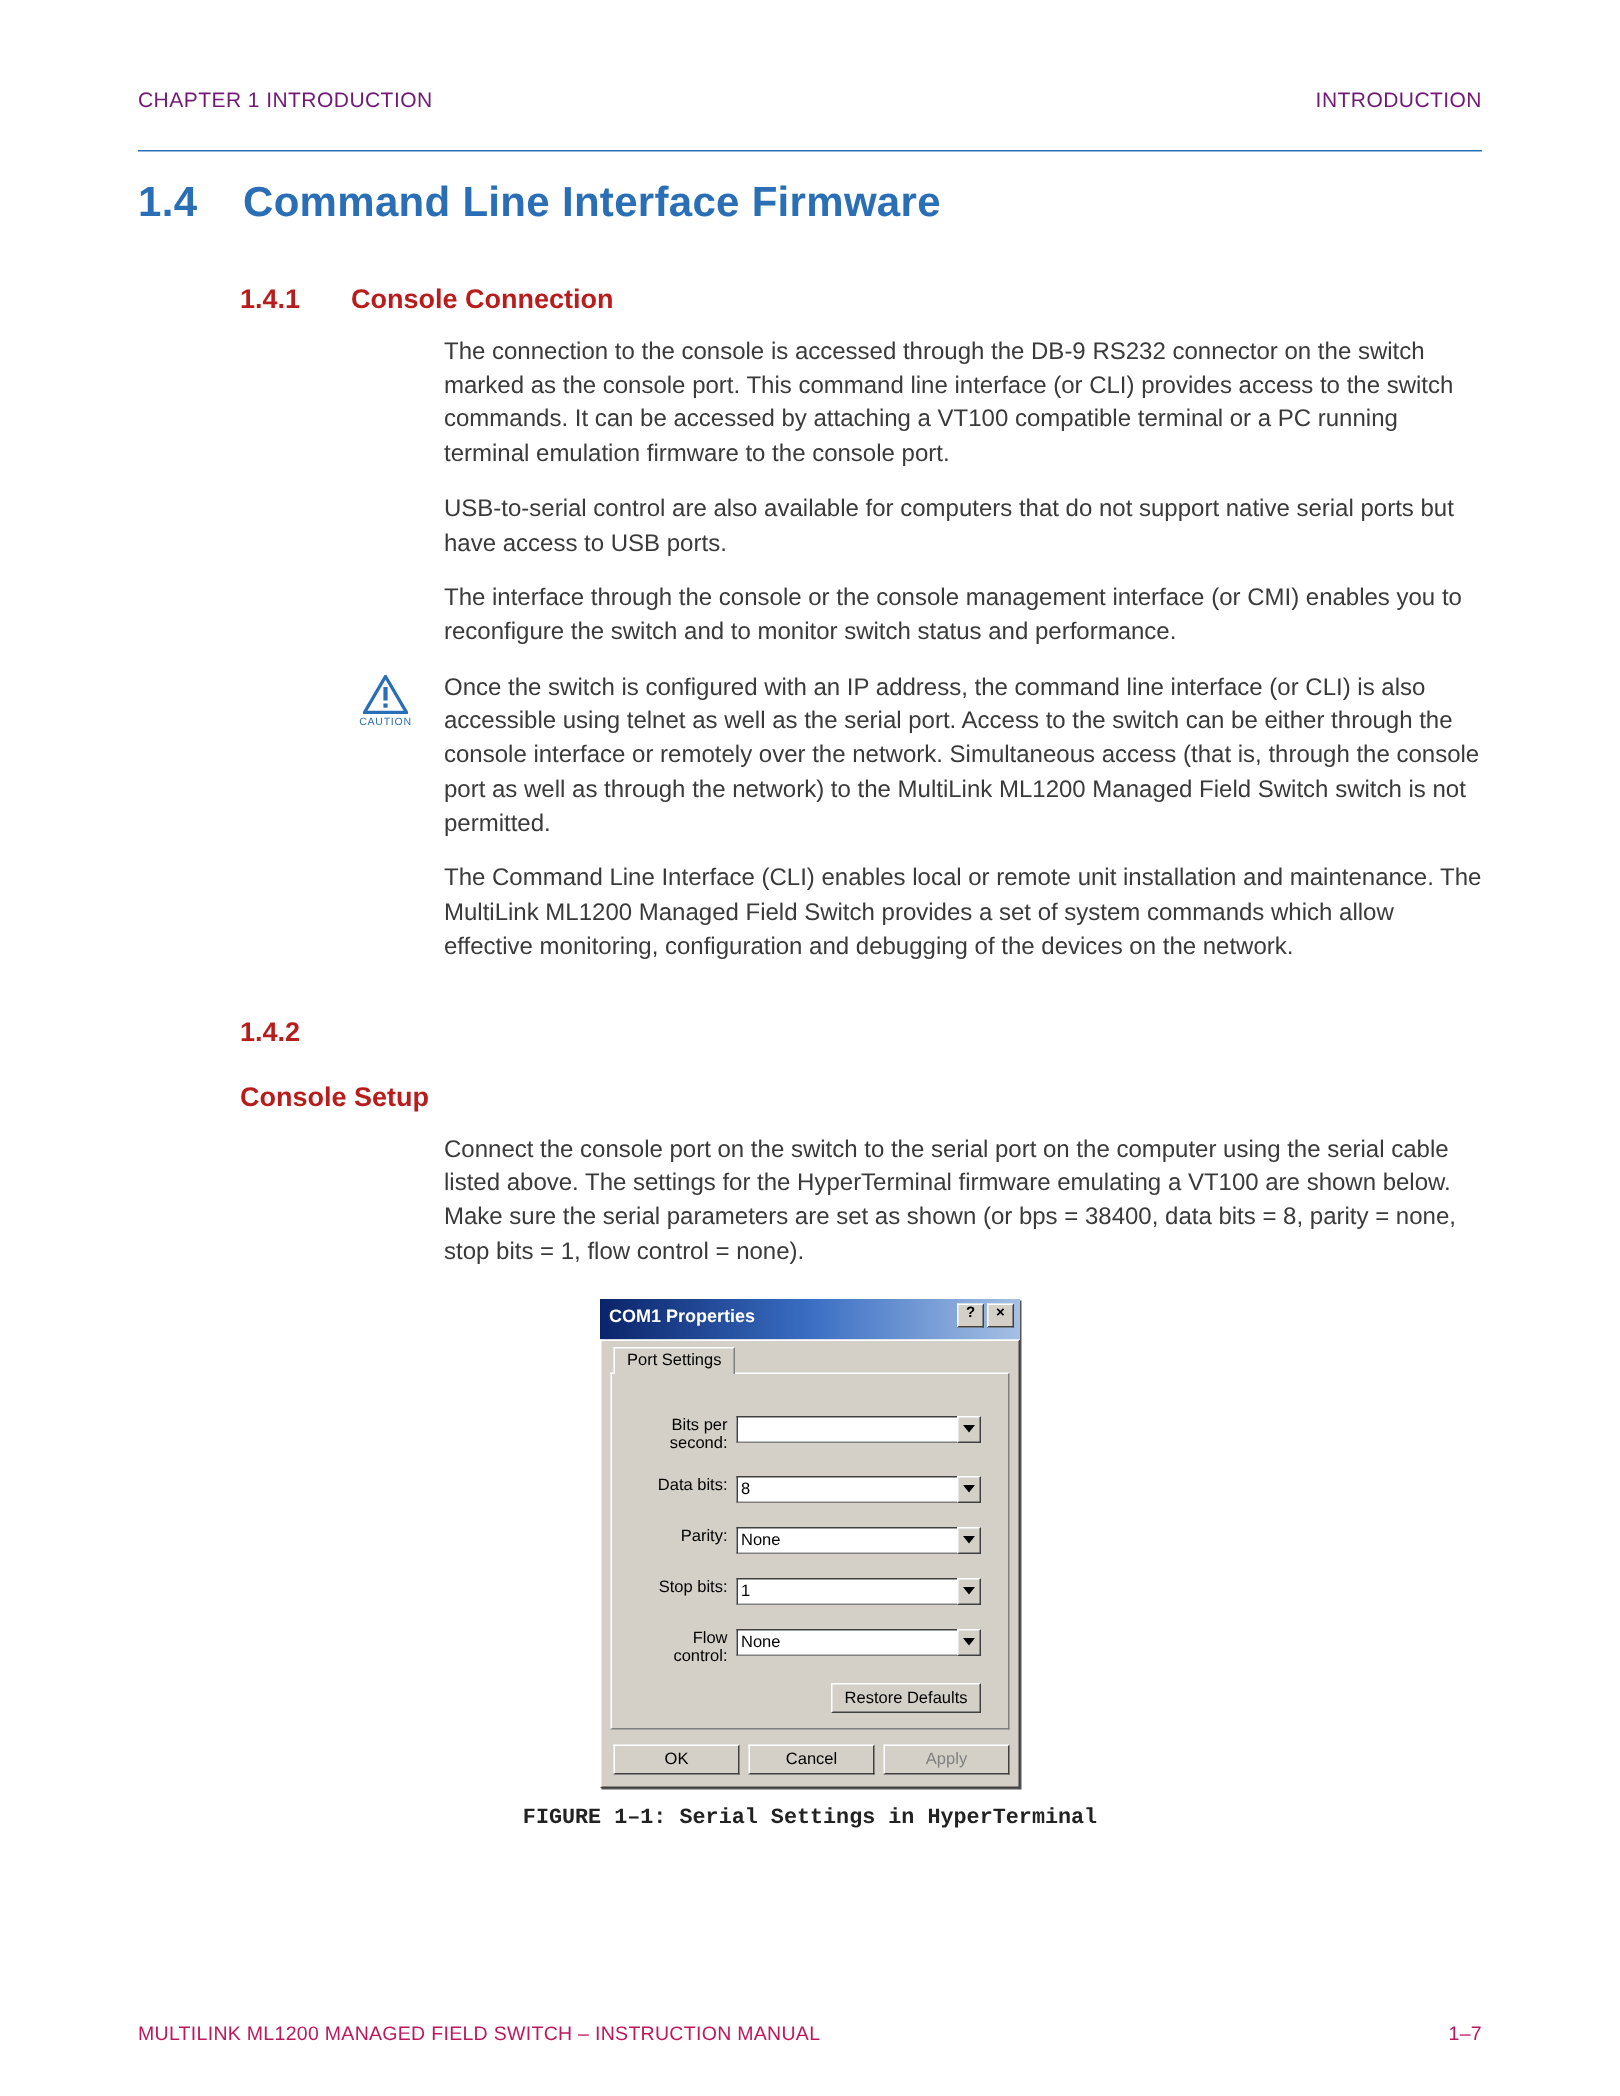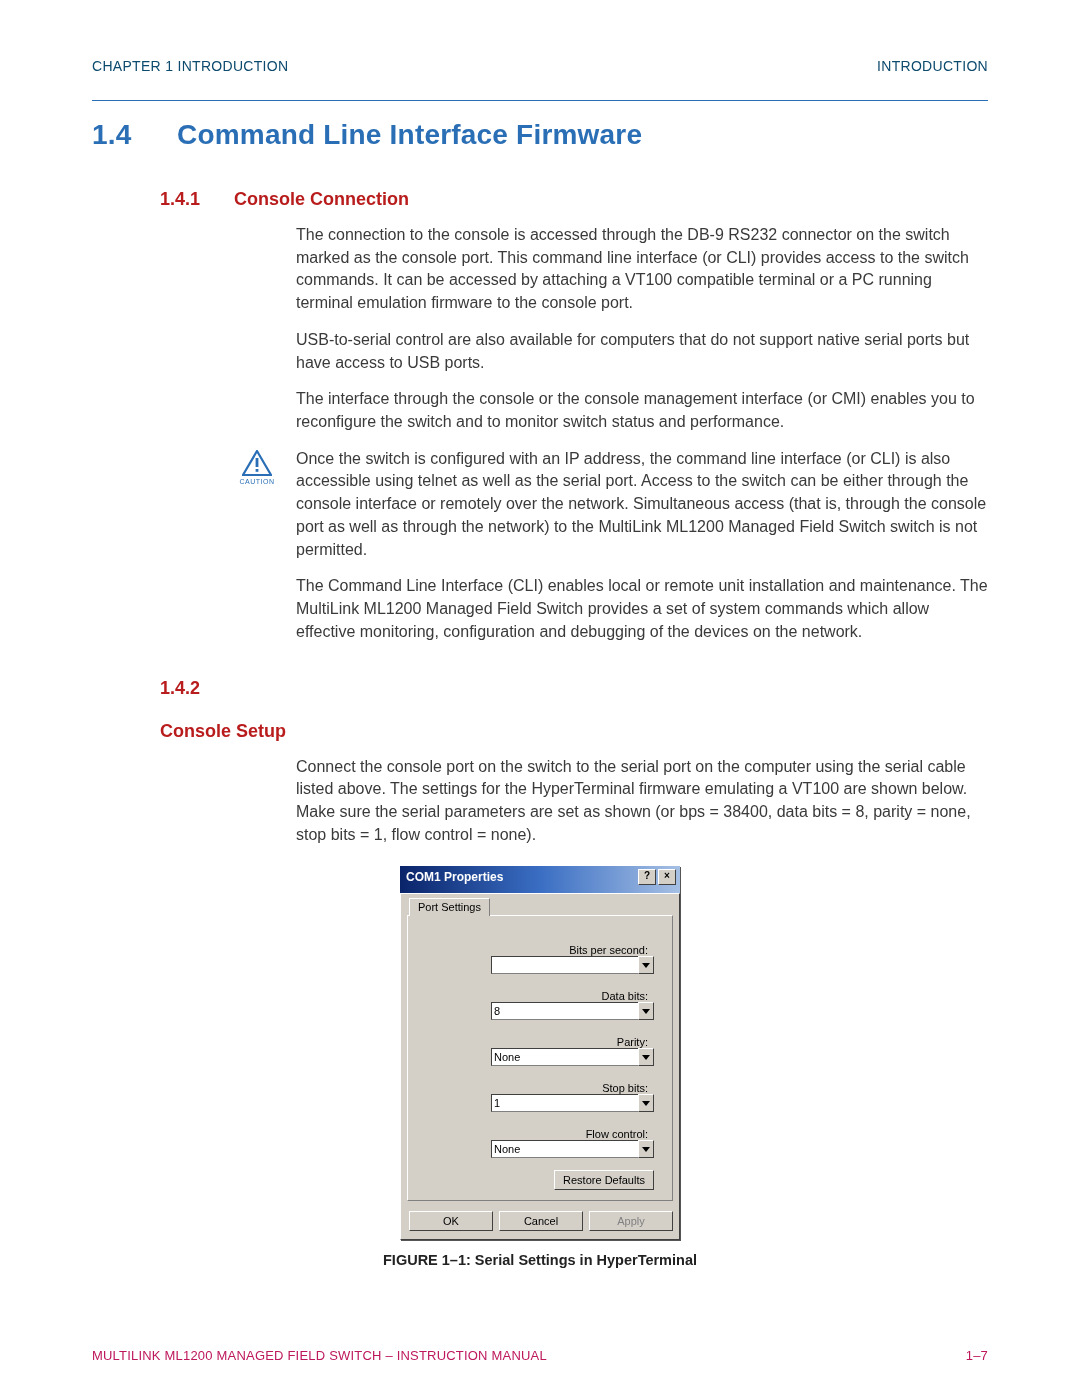--- a/index.html
+++ b/index.html
@@ -15,34 +15,34 @@
   .page {
     padding: 58px 92px 0 92px; 
     box-sizing:border-box;
   }
   
   .runhead {
     display:flex;
     justify-content:space-between;
     font-size:14px;
     letter-spacing:0.3px;
-    color:#0c4a6e;
+    color:#701a75;
     margin-bottom:26px;
   }
   .runhead span { text-transform:uppercase; }
   .rule {
     border:none;
     border-top:1.5px solid #2a6fb5;
     margin:0 0 18px 0;
   }
   
   .h1line {
     display:flex;
     align-items:flex-end;
-    gap:39px;
+    gap:24px;
     color:#2a6fb5;
     font-size:28px;
     font-weight:600;
     margin:0 0 38px 0;
     letter-spacing:0.2px;
   }
   .h1line .num { min-width:46px; }
   
   .h2line {
     color:#b91c1c;
@@ -75,20 +75,21 @@
   .caution svg { display:block; margin:0 auto 1px auto; }
   .para-with-caution { position:relative; }
 
   
   .figcaption {
     text-align:center;
     font-weight:700;
     font-size:14.5px;
     color:#222;
     margin:12px 0 0 0;
+    font-family:Liberation Mono, monospace;
   }
 
   
   .footer {
     position:absolute;
     left:92px; right:92px;
     bottom:34px;
     display:flex;
     justify-content:space-between;
     font-size:13px;
@@ -151,23 +152,22 @@
   .tabpanel {
     border:1px solid #fff;
     border-right-color:#808080; border-bottom-color:#808080;
     margin-top:-1px;
     padding:28px 18px 14px 18px;
     position:relative;
     z-index:1;
   }
   .frow {
     display:flex;
-    align-items:flex-end;
+    align-items:flex-start;
     margin-bottom:16px;
-    flex-direction:column;
   }
   .frow label {
     width:86px;
     text-align:right;
     padding-right:6px;
     font-size:11px;
   }
   .combo {
     flex:1;
     display:flex;

